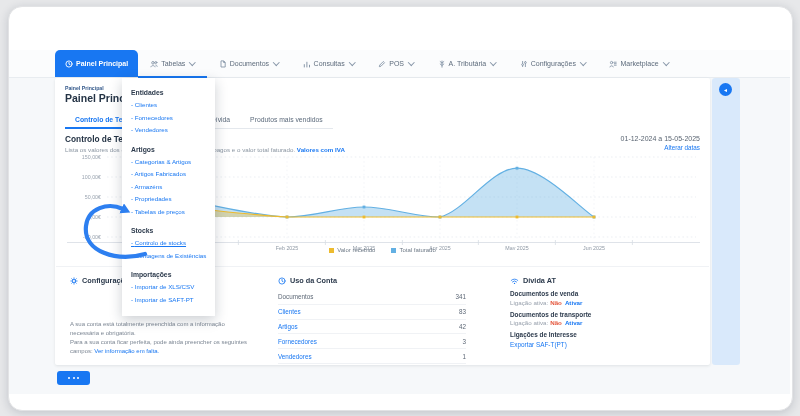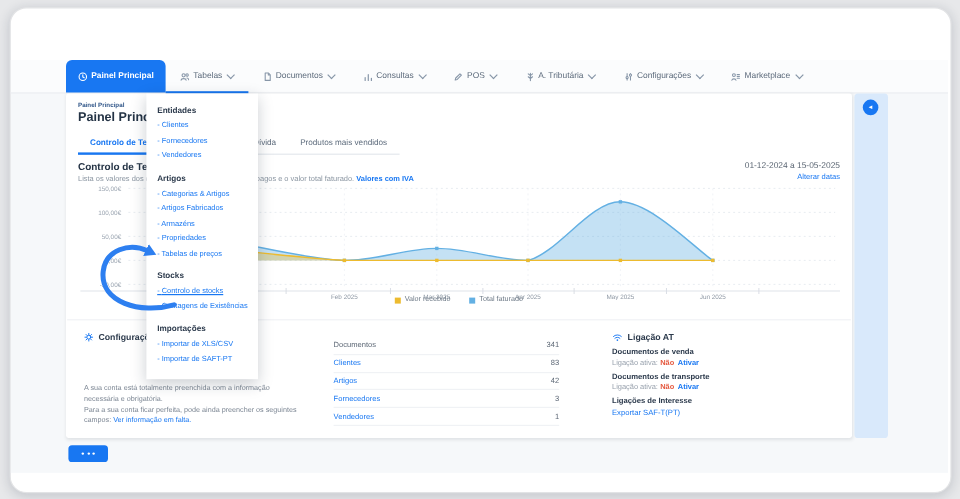--- a/index.html
+++ b/index.html
@@ -248,20 +248,29 @@
       <span>Configurações</span>
     </div>
     <div class="pct" style="color: rgb(47, 190, 121);">100%</div>
     <div class="ptext">
       <span>A sua conta está totalmente preenchida com a informação necessária e obrigatória.</span><br>
       <span>Para a sua conta ficar perfeita, pode ainda preencher os seguintes campos: </span><span class="lnk">Ver informação em falta.</span>
     </div>
   </div>
 
   <div class="abs panel p2">
+    <div class="phead">
+      <span class="pic">
+        <svg width="8" height="8" viewBox="0 0 8 8" fill="none" stroke="currentColor" stroke-width="0.8" stroke-linecap="round">
+            <circle cx="4" cy="4" r="3.1"></circle>
+            <path d="M4 2.3V4.1l1.2.7"></path>
+          </svg>
+      </span>
+      <span>Uso da Conta</span>
+    </div>
     <div class="urows">
       <div class="urow plain">
         <span class="lbl">Documentos</span>
         <span class="val">341</span>
       </div>
       <div class="urow">
         <span class="lbl">Clientes</span>
         <span class="val">83</span>
       </div>
       <div class="urow">
@@ -281,21 +290,21 @@
 
   <div class="abs panel p3">
     <div class="phead">
       <span class="pic">
         <svg width="9" height="8" viewBox="0 0 9 8" fill="none" stroke="currentColor" stroke-width="0.8" stroke-linecap="round">
             <path d="M1.2 3.4a4.6 4.6 0 0 1 6.6 0"></path>
             <path d="M2.4 4.9a2.9 2.9 0 0 1 4.2 0"></path>
             <circle cx="4.5" cy="6.4" r=".7" fill="#1877f2" stroke="none"></circle>
           </svg>
       </span>
-      <span>Ligação AT</span>
+      <span>Dívida AT</span>
     </div>
     <div class="at-title">Documentos de venda</div>
     <div class="at-status">
       <span>Ligação ativa:</span><span class="no" style="color: rgb(228, 87, 61);">Não</span><span class="act">Ativar</span>
     </div>
     <div class="at-title">Documentos de transporte</div>
     <div class="at-status">
       <span>Ligação ativa:</span><span class="no" style="color: rgb(228, 87, 61);">Não</span><span class="act">Ativar</span>
     </div>
     <div class="at-title">Ligações de Interesse</div>

